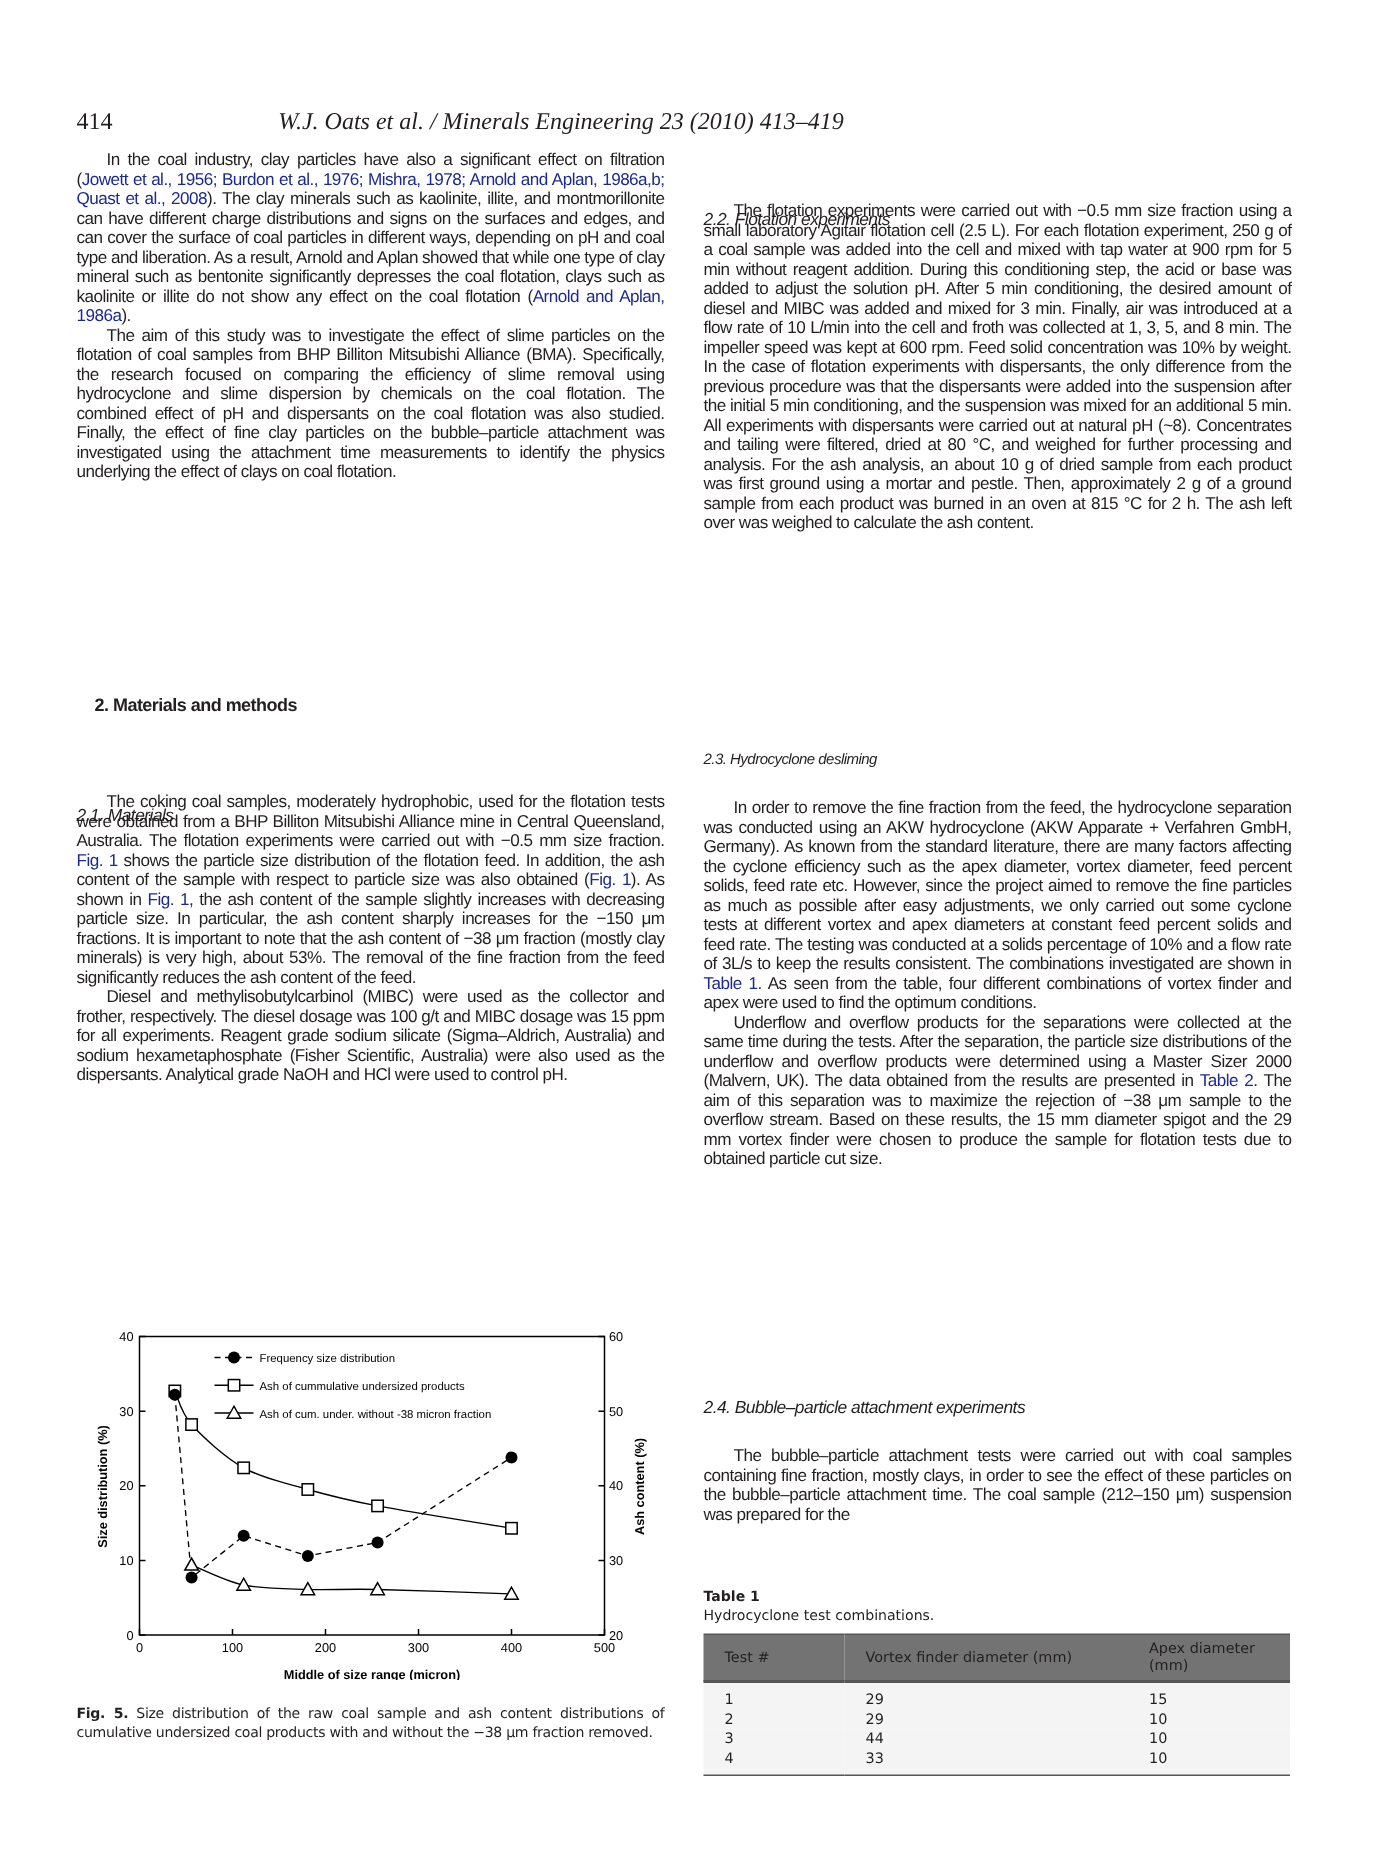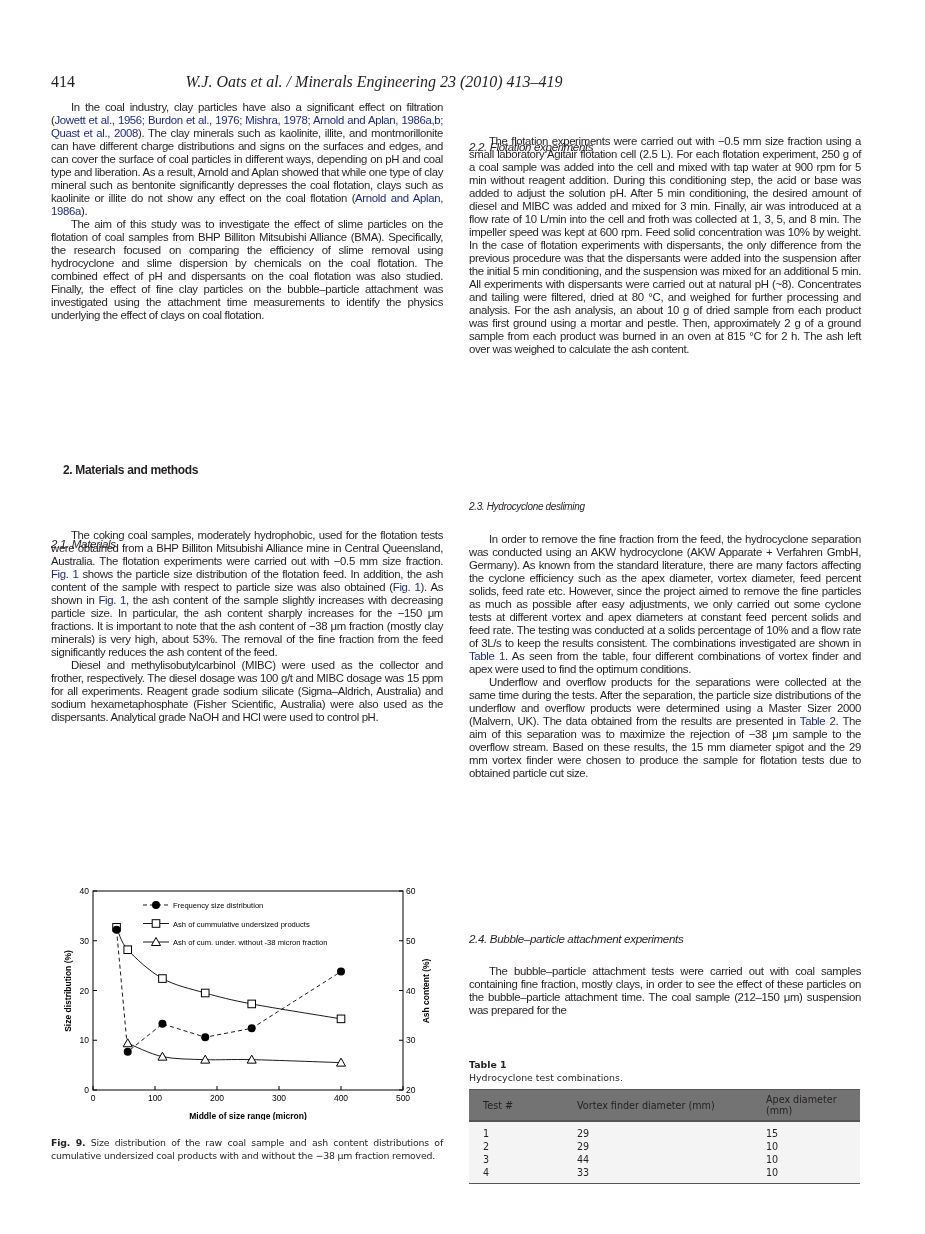--- a/index.html
+++ b/index.html
@@ -116,21 +116,21 @@
       <line x1="92" x2="118" y1="62" y2="62" stroke="#000" stroke-width="0.9"></line>
       <polygon points="105,57.5 100.5,65.5 109.5,65.5" fill="#fff" stroke="#000" stroke-width="1"></polygon>
       <text x="122" y="65" font-size="7.6">Ash of cum. under. without -38 micron fraction</text>
     </g>
   <text id="xlabel" x="197" y="239" text-anchor="middle" font-size="8.5" font-weight="bold" transform="">Middle of size range (micron)</text>
   <text id="ylabel" text-anchor="middle" font-size="8.5" font-weight="bold" transform="translate(20,111) rotate(-90)">Size distribution (%)</text>
   <text id="y2label" text-anchor="middle" font-size="8.5" font-weight="bold" transform="translate(378,111) rotate(-90)">Ash content (%)</text>
 </svg>
 
 <div class="abs caption" style="left:51px; top:1136px; width:392px;">
-  <b>Fig. 9.</b><span> Size distribution of the raw coal sample and ash content distributions of cumulative undersized coal products with and without the −38 μm fraction removed.</span>
+  <b>Fig. 5.</b><span> Size distribution of the raw coal sample and ash content distributions of cumulative undersized coal products with and without the −38 μm fraction removed.</span>
 </div>
 
 <div class="col right" style="top:116px;margin-top:24px;">
   <h3 class="sub" style="font-weight:normal;font-size:11.6px;">2.2. Flotation experiments</h3>
 </div>
 <div class="col right" style="top:135px;">
   <p>The flotation experiments were carried out with −0.5 mm size fraction using a small laboratory Agitair flotation cell (2.5 L). For each flotation experiment, 250 g of a coal sample was added into the cell and mixed with tap water at 900 rpm for 5 min without reagent addition. During this conditioning step, the acid or base was added to adjust the solution pH. After 5 min conditioning, the desired amount of diesel and MIBC was added and mixed for 3 min. Finally, air was introduced at a flow rate of 10 L/min into the cell and froth was collected at 1, 3, 5, and 8 min. The impeller speed was kept at 600 rpm. Feed solid concentration was 10% by weight. In the case of flotation experiments with dispersants, the only difference from the previous procedure was that the dispersants were added into the suspension after the initial 5 min conditioning, and the suspension was mixed for an additional 5 min. All experiments with dispersants were carried out at natural pH (~8). Concentrates and tailing were filtered, dried at 80 °C, and weighed for further processing and analysis. For the ash analysis, an about 10 g of dried sample from each product was first ground using a mortar and pestle. Then, approximately 2 g of a ground sample from each product was burned in an oven at 815 °C for 2 h. The ash left over was weighed to calculate the ash content.</p>
 </div>
 <div class="col right" style="top:500px;">
   <h3 class="sub" style="font-weight:normal;font-size:10px;">2.3. Hydrocyclone desliming</h3>

